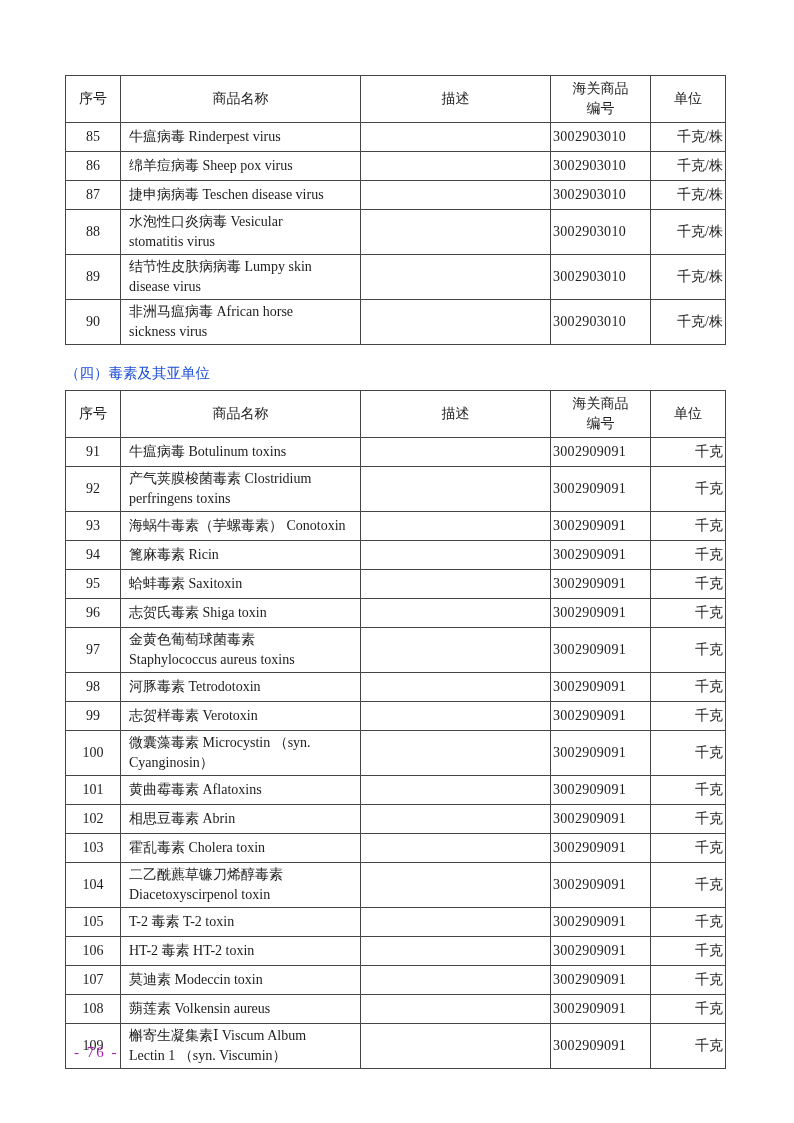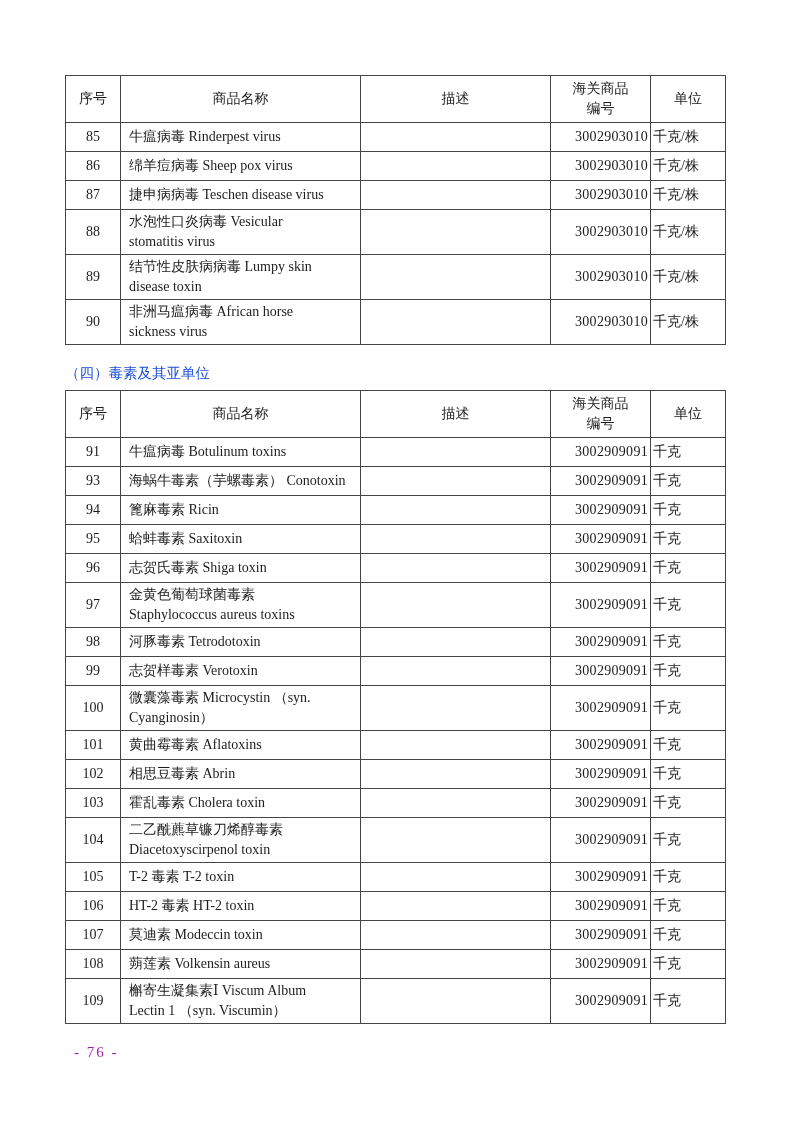--- a/index.html
+++ b/index.html
@@ -36,22 +36,22 @@
   }
   table.doc-table th {
     text-align: center;
     padding: 2px 2px;
     height: 42px;
     white-space: pre-line;
   }
   td.c-index   { text-align: center; padding: 2px 2px; height: 24px; }
   td.c-name    { text-align: left;   padding: 2px 2px 2px 8px; white-space: pre-line; }
   td.c-desc    { text-align: center; padding: 2px 2px; }
-  td.c-code    { text-align: right; padding: 2px 2px; letter-spacing: 0.3px; }
-  td.c-unit    { text-align: left; padding: 2px 2px; border-radius: 10px; }
+  td.c-code    { text-align: left; padding: 2px 2px; letter-spacing: 0.3px; }
+  td.c-unit    { text-align: right; padding: 2px 2px; border-radius: 10px; }
   .section-heading {
     margin: 18px 0 7px 0;
     font-size: 14.5px;
     line-height: 20px;
     color: #1d4ed8;
   }
   .page-number {
     position: absolute;
     left: 74px;
     top: 1044px;
@@ -110,21 +110,21 @@
     <td class="c-index">88</td>
     <td class="c-name">水泡性口炎病毒 Vesicular
 stomatitis virus</td>
     <td class="c-desc"></td>
     <td class="c-code">3002903010</td>
     <td class="c-unit">千克/株</td>
   </tr>
           <tr>
     <td class="c-index">89</td>
     <td class="c-name">结节性皮肤病病毒 Lumpy skin
-disease toxin</td>
+disease virus</td>
     <td class="c-desc"></td>
     <td class="c-code">3002903010</td>
     <td class="c-unit">千克/株</td>
   </tr>
           <tr>
     <td class="c-index">90</td>
     <td class="c-name">非洲马瘟病毒 African horse
 sickness virus</td>
     <td class="c-desc"></td>
     <td class="c-code">3002903010</td>
@@ -155,20 +155,28 @@
       </thead>
       <tbody>
           <tr>
     <td class="c-index">91</td>
     <td class="c-name">牛瘟病毒 Botulinum toxins</td>
     <td class="c-desc"></td>
     <td class="c-code">3002909091</td>
     <td class="c-unit">千克</td>
   </tr>
           <tr>
+    <td class="c-index">92</td>
+    <td class="c-name">产气荚膜梭菌毒素 Clostridium
+perfringens toxins</td>
+    <td class="c-desc"></td>
+    <td class="c-code">3002909091</td>
+    <td class="c-unit">千克</td>
+  </tr>
+          <tr>
     <td class="c-index">93</td>
     <td class="c-name">海蜗牛毒素（芋螺毒素） Conotoxin</td>
     <td class="c-desc"></td>
     <td class="c-code">3002909091</td>
     <td class="c-unit">千克</td>
   </tr>
           <tr>
     <td class="c-index">94</td>
     <td class="c-name">篦麻毒素 Ricin</td>
     <td class="c-desc"></td>

